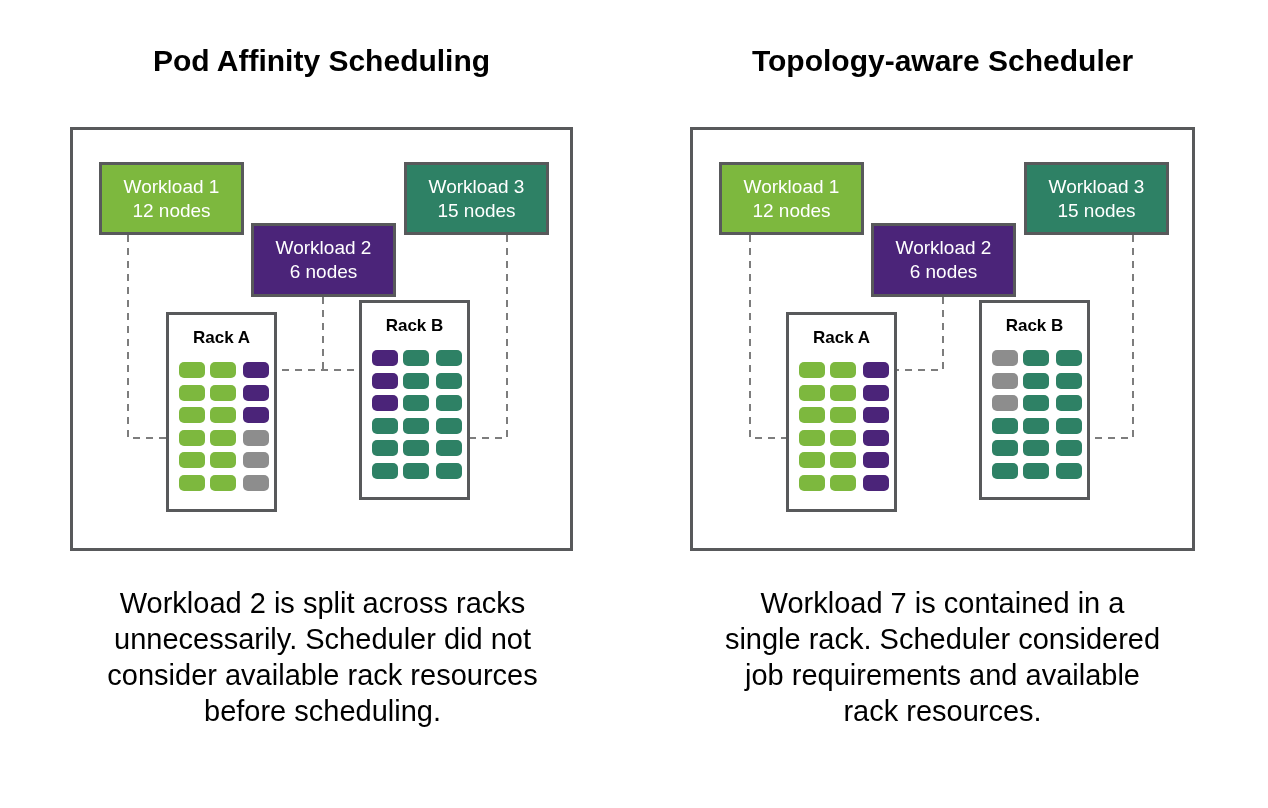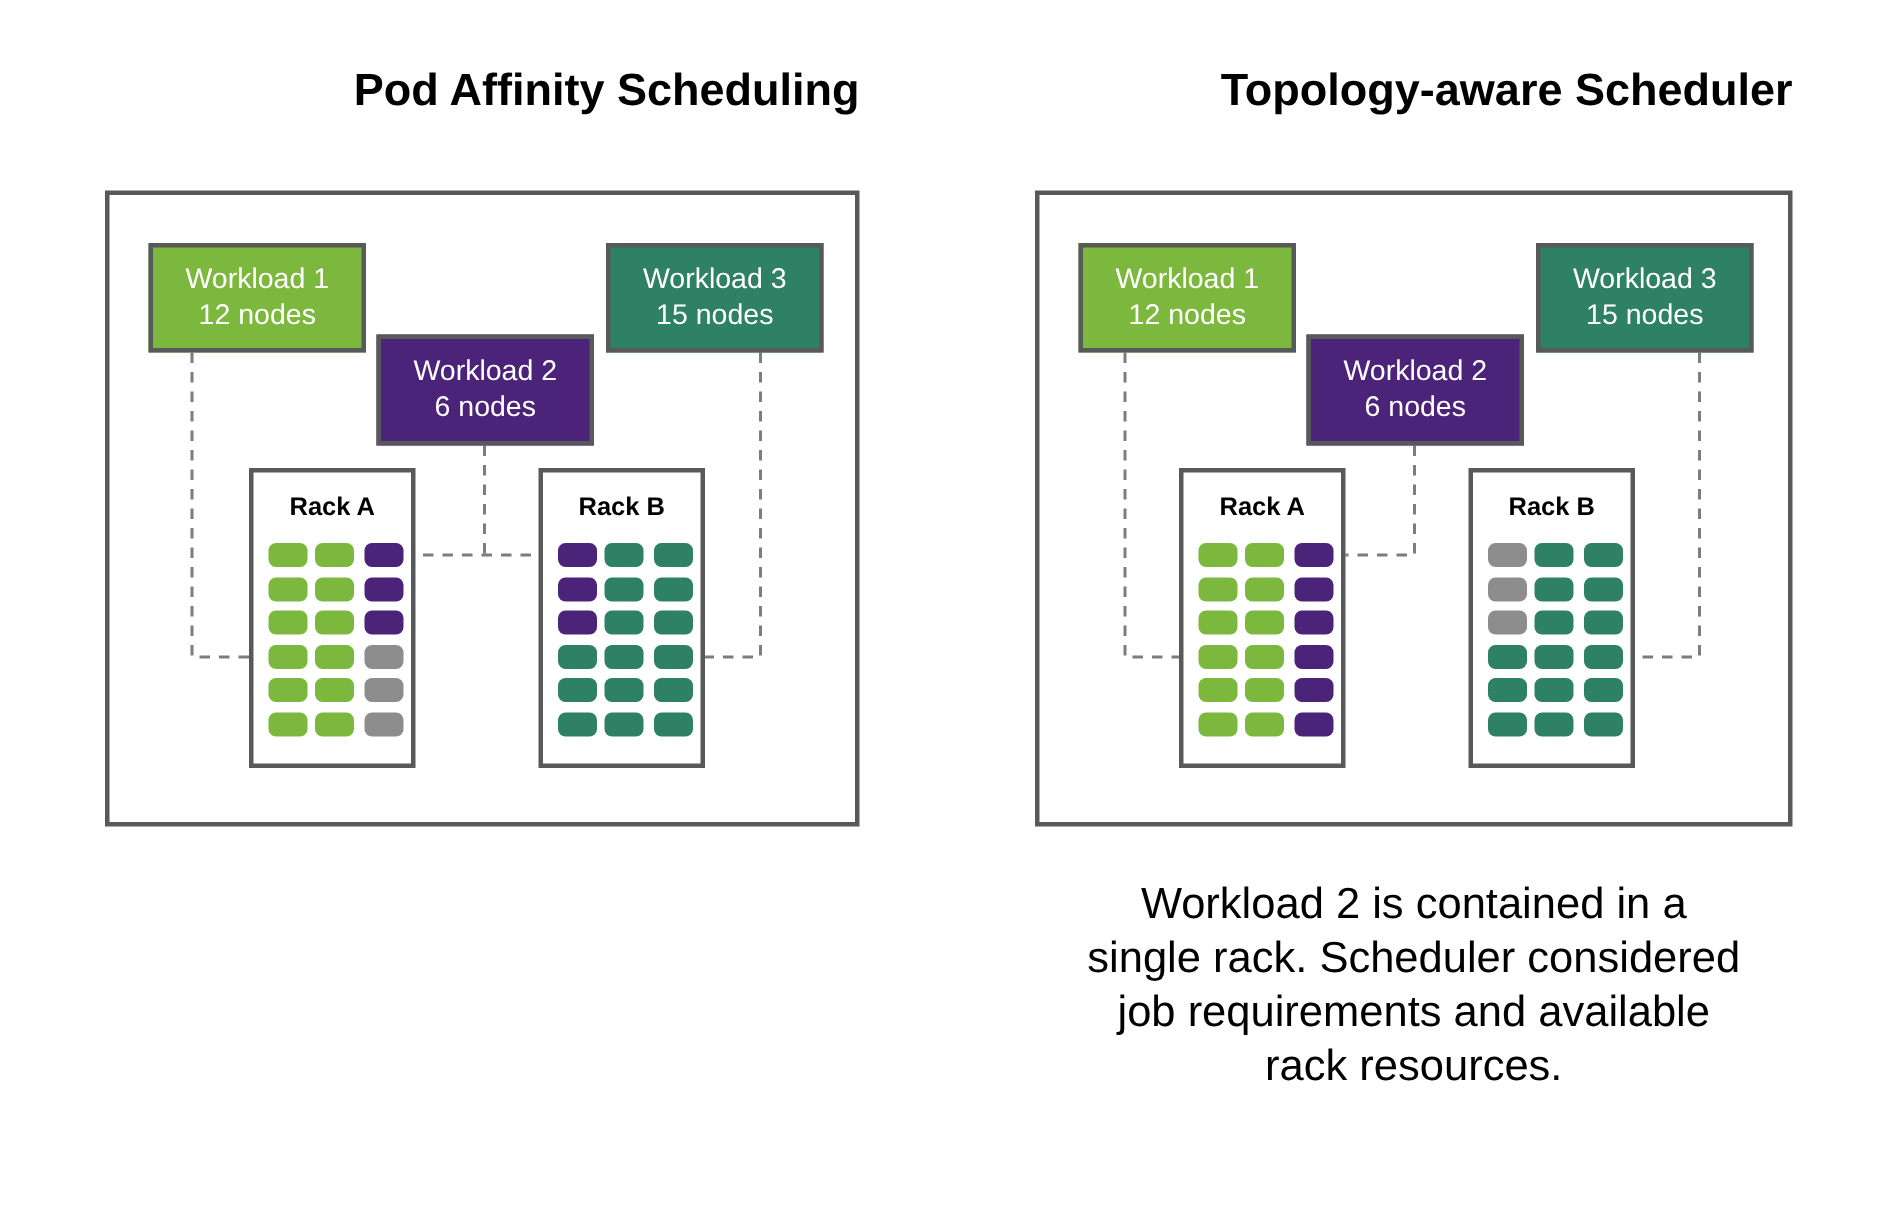--- a/index.html
+++ b/index.html
@@ -5,21 +5,21 @@
   html, body { margin: 0; padding: 0; background: #ffffff; }
   body {
     width: 1268px; height: 808px;
     font-family: "Liberation Sans", sans-serif;
     color: #000;
   }
   .stage { position: relative; width: 1268px; height: 808px; background: #fff; overflow: hidden; }
 
   .title {
     position: absolute; top: 44px;
-    font-size: 30px; font-weight: bold; text-align: right;
+    font-size: 30px; font-weight: bold; text-align: center;
     letter-spacing: 0px; color: #000;
   }
   #title-left  { left: 70px;  width: 503px; }
   #title-right { left: 690px; width: 505px; }
 
   .frame {
     position: absolute; top: 127px; height: 424px;
     border: 3px solid var(--line, #58595b);
     box-sizing: border-box; background: #fff;
   }
@@ -41,21 +41,21 @@
   .w1 { left: 26px;  top: 32px; }
   .w2 { left: 178px; top: 93px; height: 74px; }
   .w3 { left: 331px; top: 32px; }
 
   .rack {
     position: absolute; width: 111px; height: 200px;
     border: 3px solid var(--line, #58595b); box-sizing: border-box;
     background: #fff;
   }
   .rack-a { left: 93px;  top: 182px; }
-  .rack-b { left: 286px; top: 182px; }
+  .rack-b { left: 286px; top: 170px; }
   .rack-label {
     position: absolute; top: 13px; left: 0; width: 100%;
     text-align: center; font-size: 17px; color: #000; font-weight: bold;
   }
   .cell { position: absolute; width: 26px; height: 16px; border-radius: 5px; }
 
   .caption {
     position: absolute; top: 585px;
     font-size: 29px; line-height: 36px; text-align: center;
     white-space: pre-line; color: #000;
@@ -193,18 +193,22 @@
         <div class="cell" style="left: 74px; top: 115px; background-color: rgb(46, 129, 101);"></div>
         <div class="cell" style="left: 10px; top: 137px; background-color: rgb(46, 129, 101);"></div>
         <div class="cell" style="left: 41px; top: 137px; background-color: rgb(46, 129, 101);"></div>
         <div class="cell" style="left: 74px; top: 137px; background-color: rgb(46, 129, 101);"></div>
         <div class="cell" style="left: 10px; top: 160px; background-color: rgb(46, 129, 101);"></div>
         <div class="cell" style="left: 41px; top: 160px; background-color: rgb(46, 129, 101);"></div>
         <div class="cell" style="left: 74px; top: 160px; background-color: rgb(46, 129, 101);"></div>
       </div>
   </div>
 
-  <div id="caption-right" class="caption">Workload 2 is contained in a
+  <div id="caption-left" class="caption">Workload 2 is split across racks
+unnecessarily. Scheduler did not
+consider available rack resources
+before scheduling.</div>
+  <div id="caption-right" class="caption">Workload 7 is contained in a
 single rack. Scheduler considered
 job requirements and available
 rack resources.</div>
 
 </div>
 
 </body></html>

